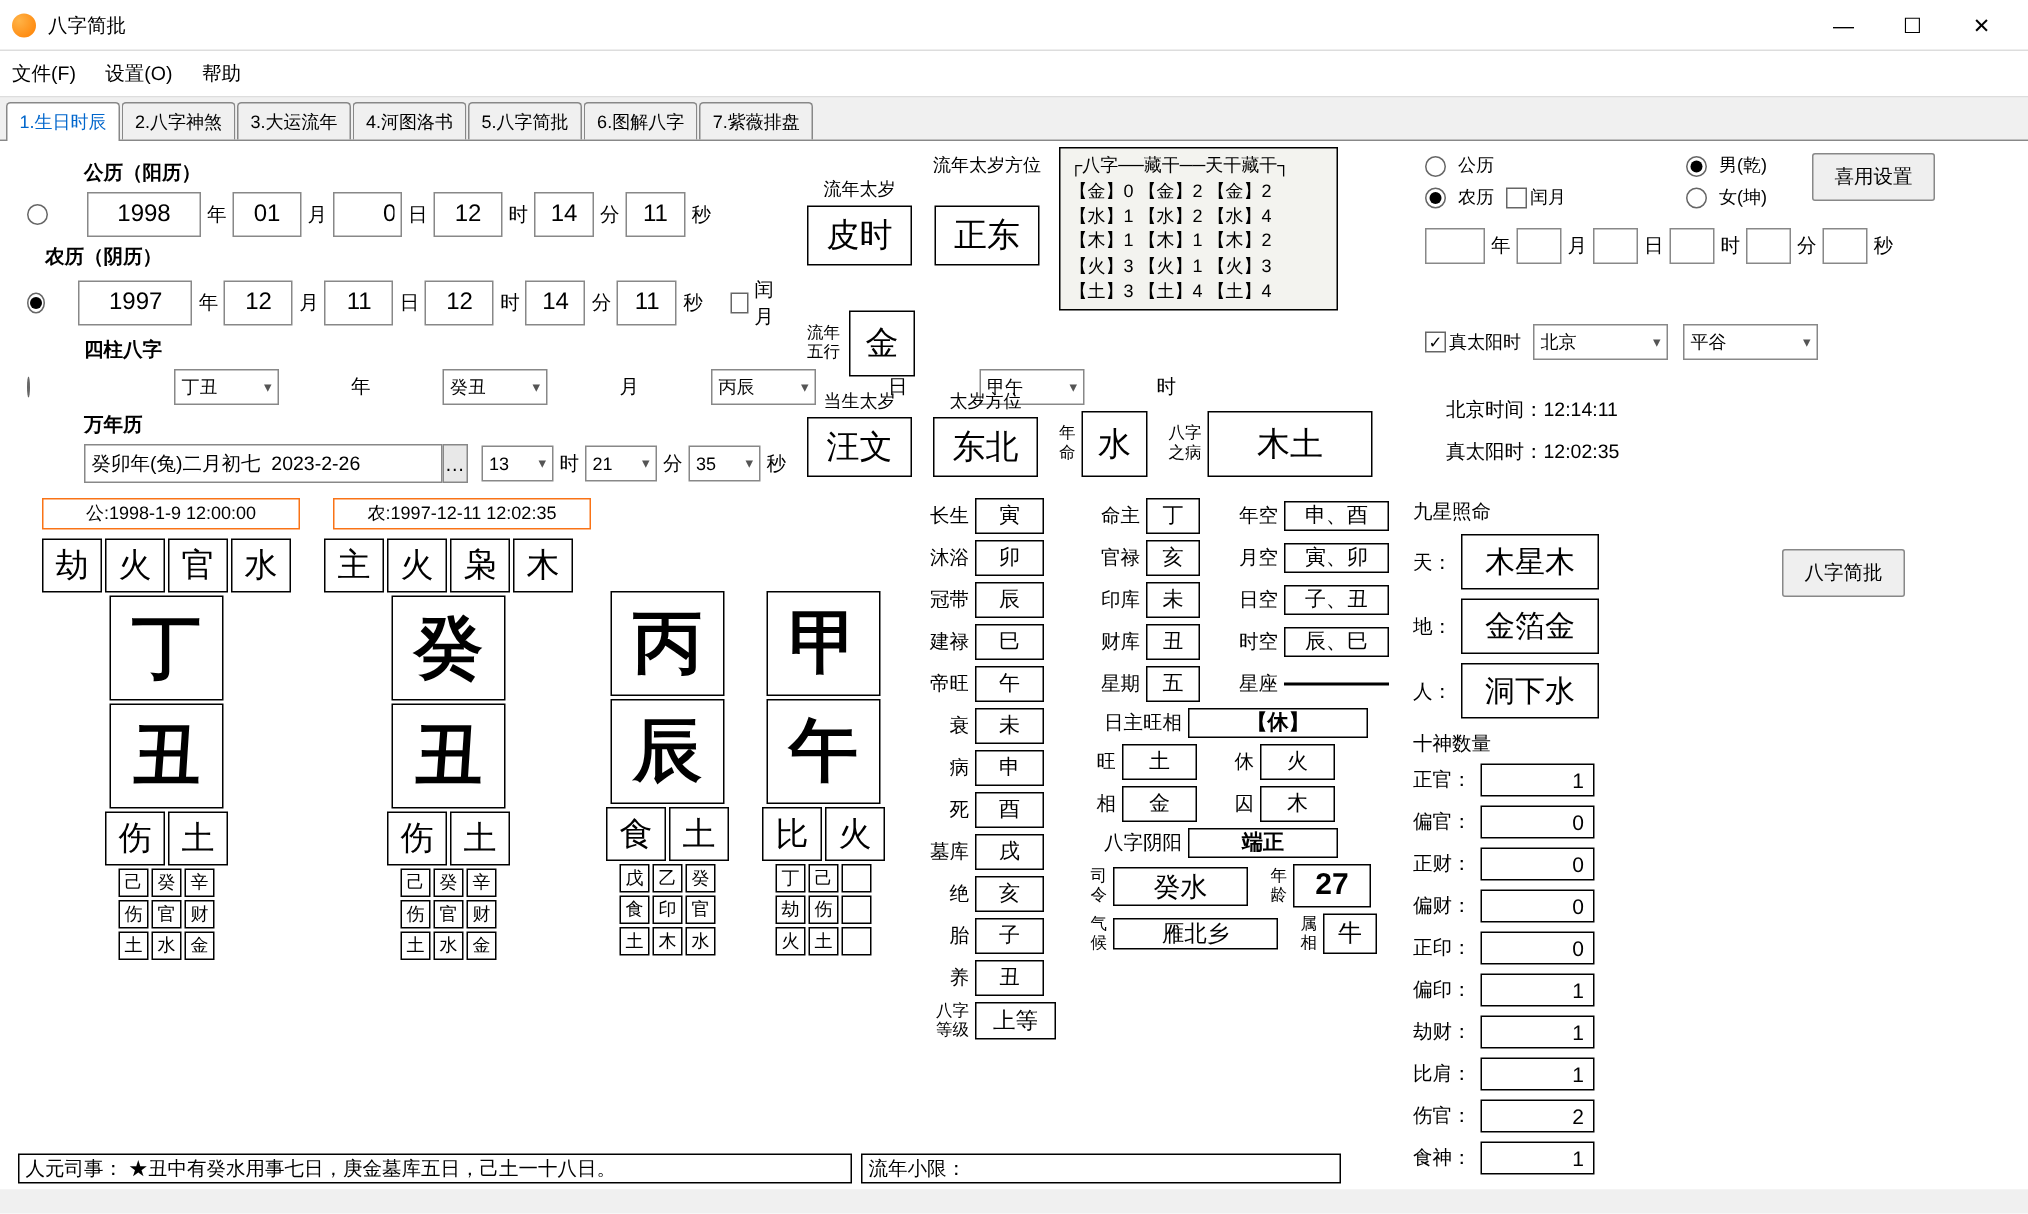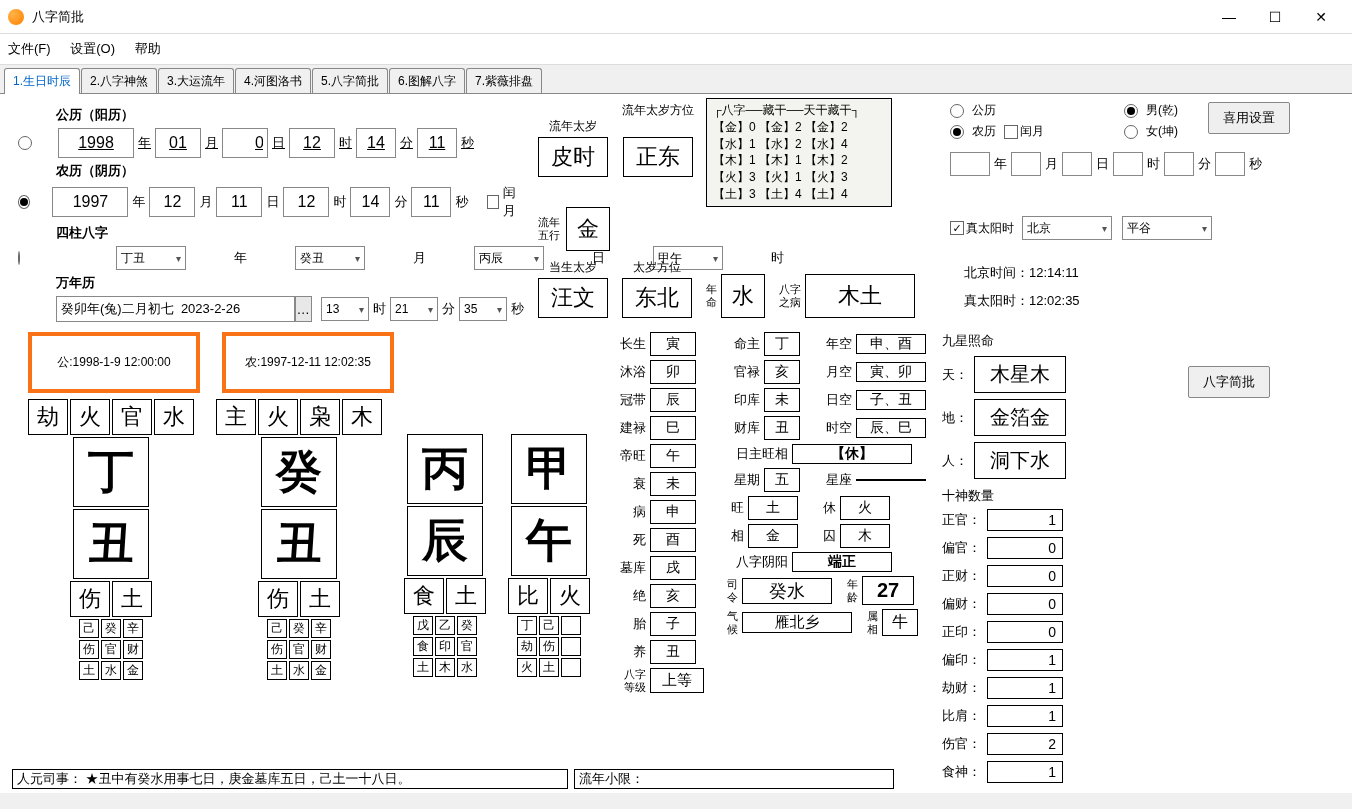--- a/index.html
+++ b/index.html
@@ -15,21 +15,21 @@
 .tab.active { background: #fff; color: #0066cc; z-index:2;}
 .content { background: #fff; border-top: 1px solid #888; padding: 8px; position: relative; height: 700px; }
 .row { display: flex; align-items: center; margin-bottom: 4px; }
 .radio { width: 14px; height: 14px; border: 1px solid #666; border-radius: 50%; margin-right: 8px; display: inline-flex; align-items: center; justify-content: center; cursor:pointer;}
 .radio.checked::after { content: ''; width: 8px; height: 8px; background: #000; border-radius: 50%; display: block; }
 .inp { border: 1px solid #888; background: #fff; padding: 2px 4px; height: 24px; font-size: 13px; text-align:center;}
 .inp.big { height: 30px; font-size: 16px; }
 .lbl { margin: 0 4px; font-size: 13px; }
 .sect-label { font-size: 13px; margin: 4px 0 4px 30px; font-weight: bold; }
 .bigbox { border: 1px solid #000; font-size: 22px; padding: 4px 12px; text-align: center; display:inline-block; min-width: 68px; }
-.smbox { border: 4px solid #f97316; padding: 18px 4px; text-align: center; display:inline-block; font-size: 12px; }
+.smbox { border: 1px solid #f97316; padding: 1px 4px; text-align: center; display:inline-block; font-size: 12px; }
 .col4 { display:flex; flex-direction:column; align-items:center; gap:2px;}
 .hstem { border:1px solid #000; font-size:46px; width:76px; height:70px; display:flex;align-items:center;justify-content:center;font-weight:bold;}
 .tbox { border:1px solid #000; font-size:22px; padding:2px 8px; min-width:36px; text-align:center;}
 .tinybox{border:1px solid #000; font-size:12px; padding:0 3px; min-width:20px; text-align:center;}
 .kvrow { display:flex; align-items:center; margin-bottom:4px;}
 .kvrow .k { width:44px; font-size:13px; text-align:right; margin-right:4px;}
 .kvrow .v { border:1px solid #000; min-width:50px; padding:2px 8px; text-align:center; font-size:14px;}
 .kvrow .vw { border:1px solid #000; min-width:70px; padding:0 8px; text-align:center; font-size:14px;}
 .rightpanel { position:absolute; left:950px; top:8px; width:340px;}
 .btn { border:1px solid #888; background:#efefef; padding:6px 14px; cursor:pointer; font-size:13px; border-radius:2px;}
@@ -69,38 +69,38 @@
   <div class="tab">5.八字简批</div>
   <div class="tab">6.图解八字</div>
   <div class="tab">7.紫薇排盘</div>
 </div>
 
 <div class="content">
 
   <div style="display:flex;">
   <div style="width:520px;">
     <div class="sect-label" style="margin-left:48px">公历（阳历）</div>
-    <div class="row" style="margin-left:10px;text-decoration:underline;">
+    <div class="row" style="margin-left:10px;">
       <span class="radio"></span>
       <div style="width:18px;"></div>
       <input class="inp big" style="width: 76px;" value="1998">
       <span class="lbl">年</span>
       <input class="inp big" style="width: 46px;" value="01">
       <span class="lbl">月</span>
       <input class="inp big" style="width: 46px; padding-left: 32px;" value="09">
       <span class="lbl">日</span>
       <input class="inp big" style="width: 46px;" value="12">
       <span class="lbl">时</span>
       <input class="inp big" style="width: 40px;" value="14">
       <span class="lbl">分</span>
       <input class="inp big" style="width: 40px;" value="11">
       <span class="lbl">秒</span>
     </div>
 
-    <div class="sect-label" style="margin-left:48px">农历（阴历）</div>
+    <div class="sect-label" style="margin-left:22px">农历（阴历）</div>
     <div class="row" style="margin-left:10px;">
       <span class="radio checked"></span>
       <div style="width:18px;"></div>
       <input class="inp big" style="width: 76px;" value="1997">
       <span class="lbl">年</span>
       <input class="inp big" style="width: 46px;" value="12">
       <span class="lbl">月</span>
       <input class="inp big" style="width: 46px;" value="11">
       <span class="lbl">日</span>
       <input class="inp big" style="width: 46px;" value="12">
@@ -396,28 +396,28 @@
         <span class="k" style="width:52px">日空</span>
           <span class="vw">子、丑</span>
         </div>
       <div class="kvrow">
           <span class="k">财库</span>
           <span class="v" style="min-width:36px">丑</span>
         <span class="k" style="width:52px">时空</span>
           <span class="vw">辰、巳</span>
         </div>
       <div class="kvrow">
-          <span class="k" style="width:72px">日主旺相</span>
-          <span class="vw" style="min-width:120px;font-weight:bold">【休】</span>
-        </div>
-      <div class="kvrow">
           <span class="k">星期</span>
           <span class="v" style="min-width:36px">五</span>
         <span class="k" style="width:52px">星座</span>
           <span class="vw"></span>
+        </div>
+      <div class="kvrow">
+          <span class="k" style="width:72px">日主旺相</span>
+          <span class="vw" style="min-width:120px;font-weight:bold">【休】</span>
         </div>
       <div class="kvrow">
           <span class="k" style="width:28px">旺</span>
           <span class="v">土</span>
         <span class="k" style="width:38px">休</span>
           <span class="v">火</span>
         </div>
       <div class="kvrow">
           <span class="k" style="width:28px">相</span>
           <span class="v">金</span>

